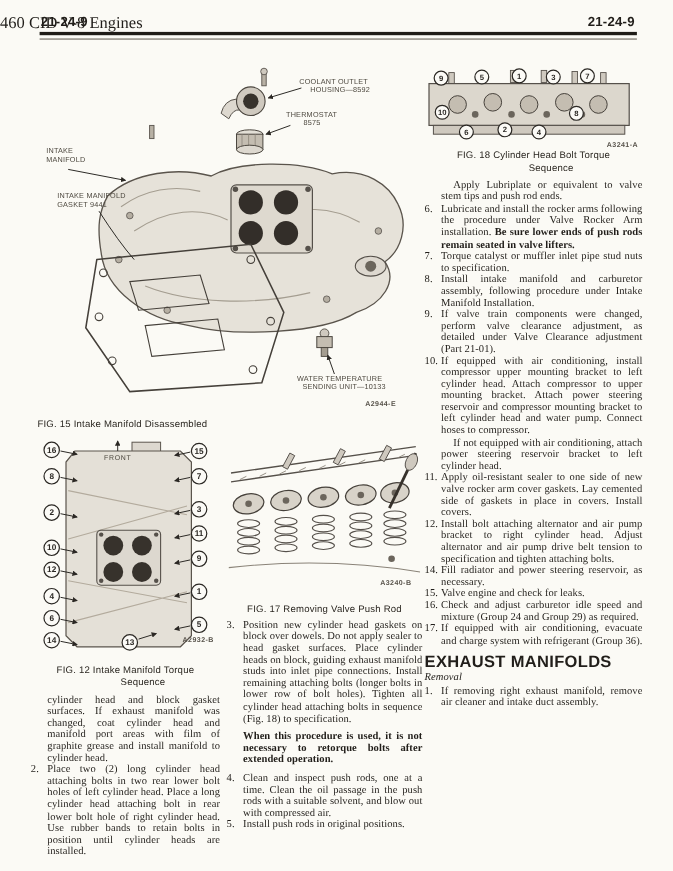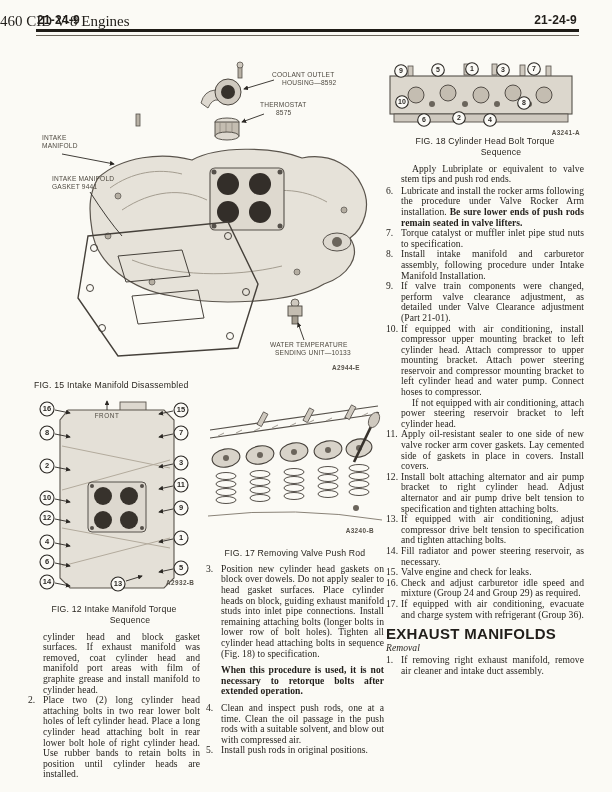--- a/index.html
+++ b/index.html
@@ -211,21 +211,21 @@
         </g>
     </svg>
     <div class="figid" style="left:138px;top:181px">A2932-B</div>
   </div>
 
   <div id="col-left" class="col" style="left:28px;top:604px;width:172px">
     <div class="caption cap-gap">
       <div>FIG. 12 Intake Manifold Torque</div>
       <div class="cap-ind">Sequence</div>
     </div>
-    <div class="cont">cylinder head and block gasket surfaces. If exhaust manifold was removed, coat cylinder head and manifold port areas with film of graphite grease and install manifold to cylinder head.</div>
+    <div class="cont">cylinder head and block gasket surfaces. If exhaust manifold was changed, coat cylinder head and manifold port areas with film of graphite grease and install manifold to cylinder head.</div>
     <div>
         <div class="step"><span class="step-num">2.</span><span><span>Place two (2) long cylinder head attaching bolts in two rear lower bolt holes of left cylinder head. Place a long cylinder head attaching bolt in rear lower bolt hole of right cylinder head. Use rubber bands to retain bolts in position until cylinder heads are installed.</span></span></div>
       </div>
   </div>
 
   <div id="fig17" class="fig" style="left:206px;top:400px;width:176px;height:142px">
     <svg width="176" height="142" viewBox="0 0 176 142">
       <path d="M4,30 L172,6 M4,38 L172,14" stroke="#55504a" stroke-width="1.2" fill="none"></path>
       <path d="M12,36 l6,-3 M30,33 l6,-3 M48,31 l6,-3 M66,28 l6,-3 M84,26 l6,-3 M102,23 l6,-3 M120,21 l6,-3 M138,18 l6,-3 M156,16 l6,-3" stroke="#8a8378" stroke-width="0.8"></path>
       <rect x="54" y="12" width="5" height="14" transform="rotate(28 56 19)" fill="#cfc9bf" stroke="#55504a" stroke-width="0.8"></rect>
@@ -350,21 +350,20 @@
     </div>
     <div class="intro">Apply Lubriplate or equivalent to valve stem tips and push rod ends.</div>
     <div>
         <div class="step"><span class="step-num">6.</span><span><span>Lubricate and install the rocker arms following the procedure under Valve Rocker Arm installation. </span><span class="b">Be sure lower ends of push rods remain seated in valve lifters.</span></span></div>
         <div class="step"><span class="step-num">7.</span><span><span>Torque catalyst or muffler inlet pipe stud nuts to specification.</span></span></div>
         <div class="step"><span class="step-num">8.</span><span><span>Install intake manifold and carburetor assembly, following procedure under Intake Manifold Installation.</span></span></div>
         <div class="step"><span class="step-num">9.</span><span><span>If valve train components were changed, perform valve clearance adjustment, as detailed under Valve Clearance adjustment (Part 21-01).</span></span></div>
         <div class="step"><span class="step-num">10.</span><span><span>If equipped with air conditioning, install compressor upper mounting bracket to left cylinder head. Attach compressor to upper mounting bracket. Attach power steering reservoir and compressor mounting bracket to left cylinder head and water pump. Connect hoses to compressor.</span><span class="blk-ind">If not equipped with air conditioning, attach power steering reservoir bracket to left cylinder head.</span></span></div>
         <div class="step"><span class="step-num">11.</span><span><span>Apply oil-resistant sealer to one side of new valve rocker arm cover gaskets. Lay cemented side of gaskets in place in covers. Install covers.</span></span></div>
         <div class="step"><span class="step-num">12.</span><span><span>Install bolt attaching alternator and air pump bracket to right cylinder head. Adjust alternator and air pump drive belt tension to specification and tighten attaching bolts.</span></span></div>
-        <div class="step"><span class="step-num">13.</span><span><span>If equipped with air conditioning, adjust compressor drive belt tension to specification and tighten attaching bolts.</span></span></div>
         <div class="step"><span class="step-num">14.</span><span><span>Fill radiator and power steering reservoir, as necessary.</span></span></div>
         <div class="step"><span class="step-num">15.</span><span><span>Valve engine and check for leaks.</span></span></div>
         <div class="step"><span class="step-num">16.</span><span><span>Check and adjust carburetor idle speed and mixture (Group 24 and Group 29) as required.</span></span></div>
         <div class="step"><span class="step-num">17.</span><span><span>If equipped with air conditioning, evacuate and charge system with refrigerant (Group 36).</span></span></div>
       </div>
     <div class="sec-head">EXHAUST MANIFOLDS</div>
     <div class="sub-head">Removal</div>
     <div>
         <div class="step"><span class="step-num">1.</span><span><span>If removing right exhaust manifold, remove air cleaner and intake duct assembly.</span></span></div>
       </div>

